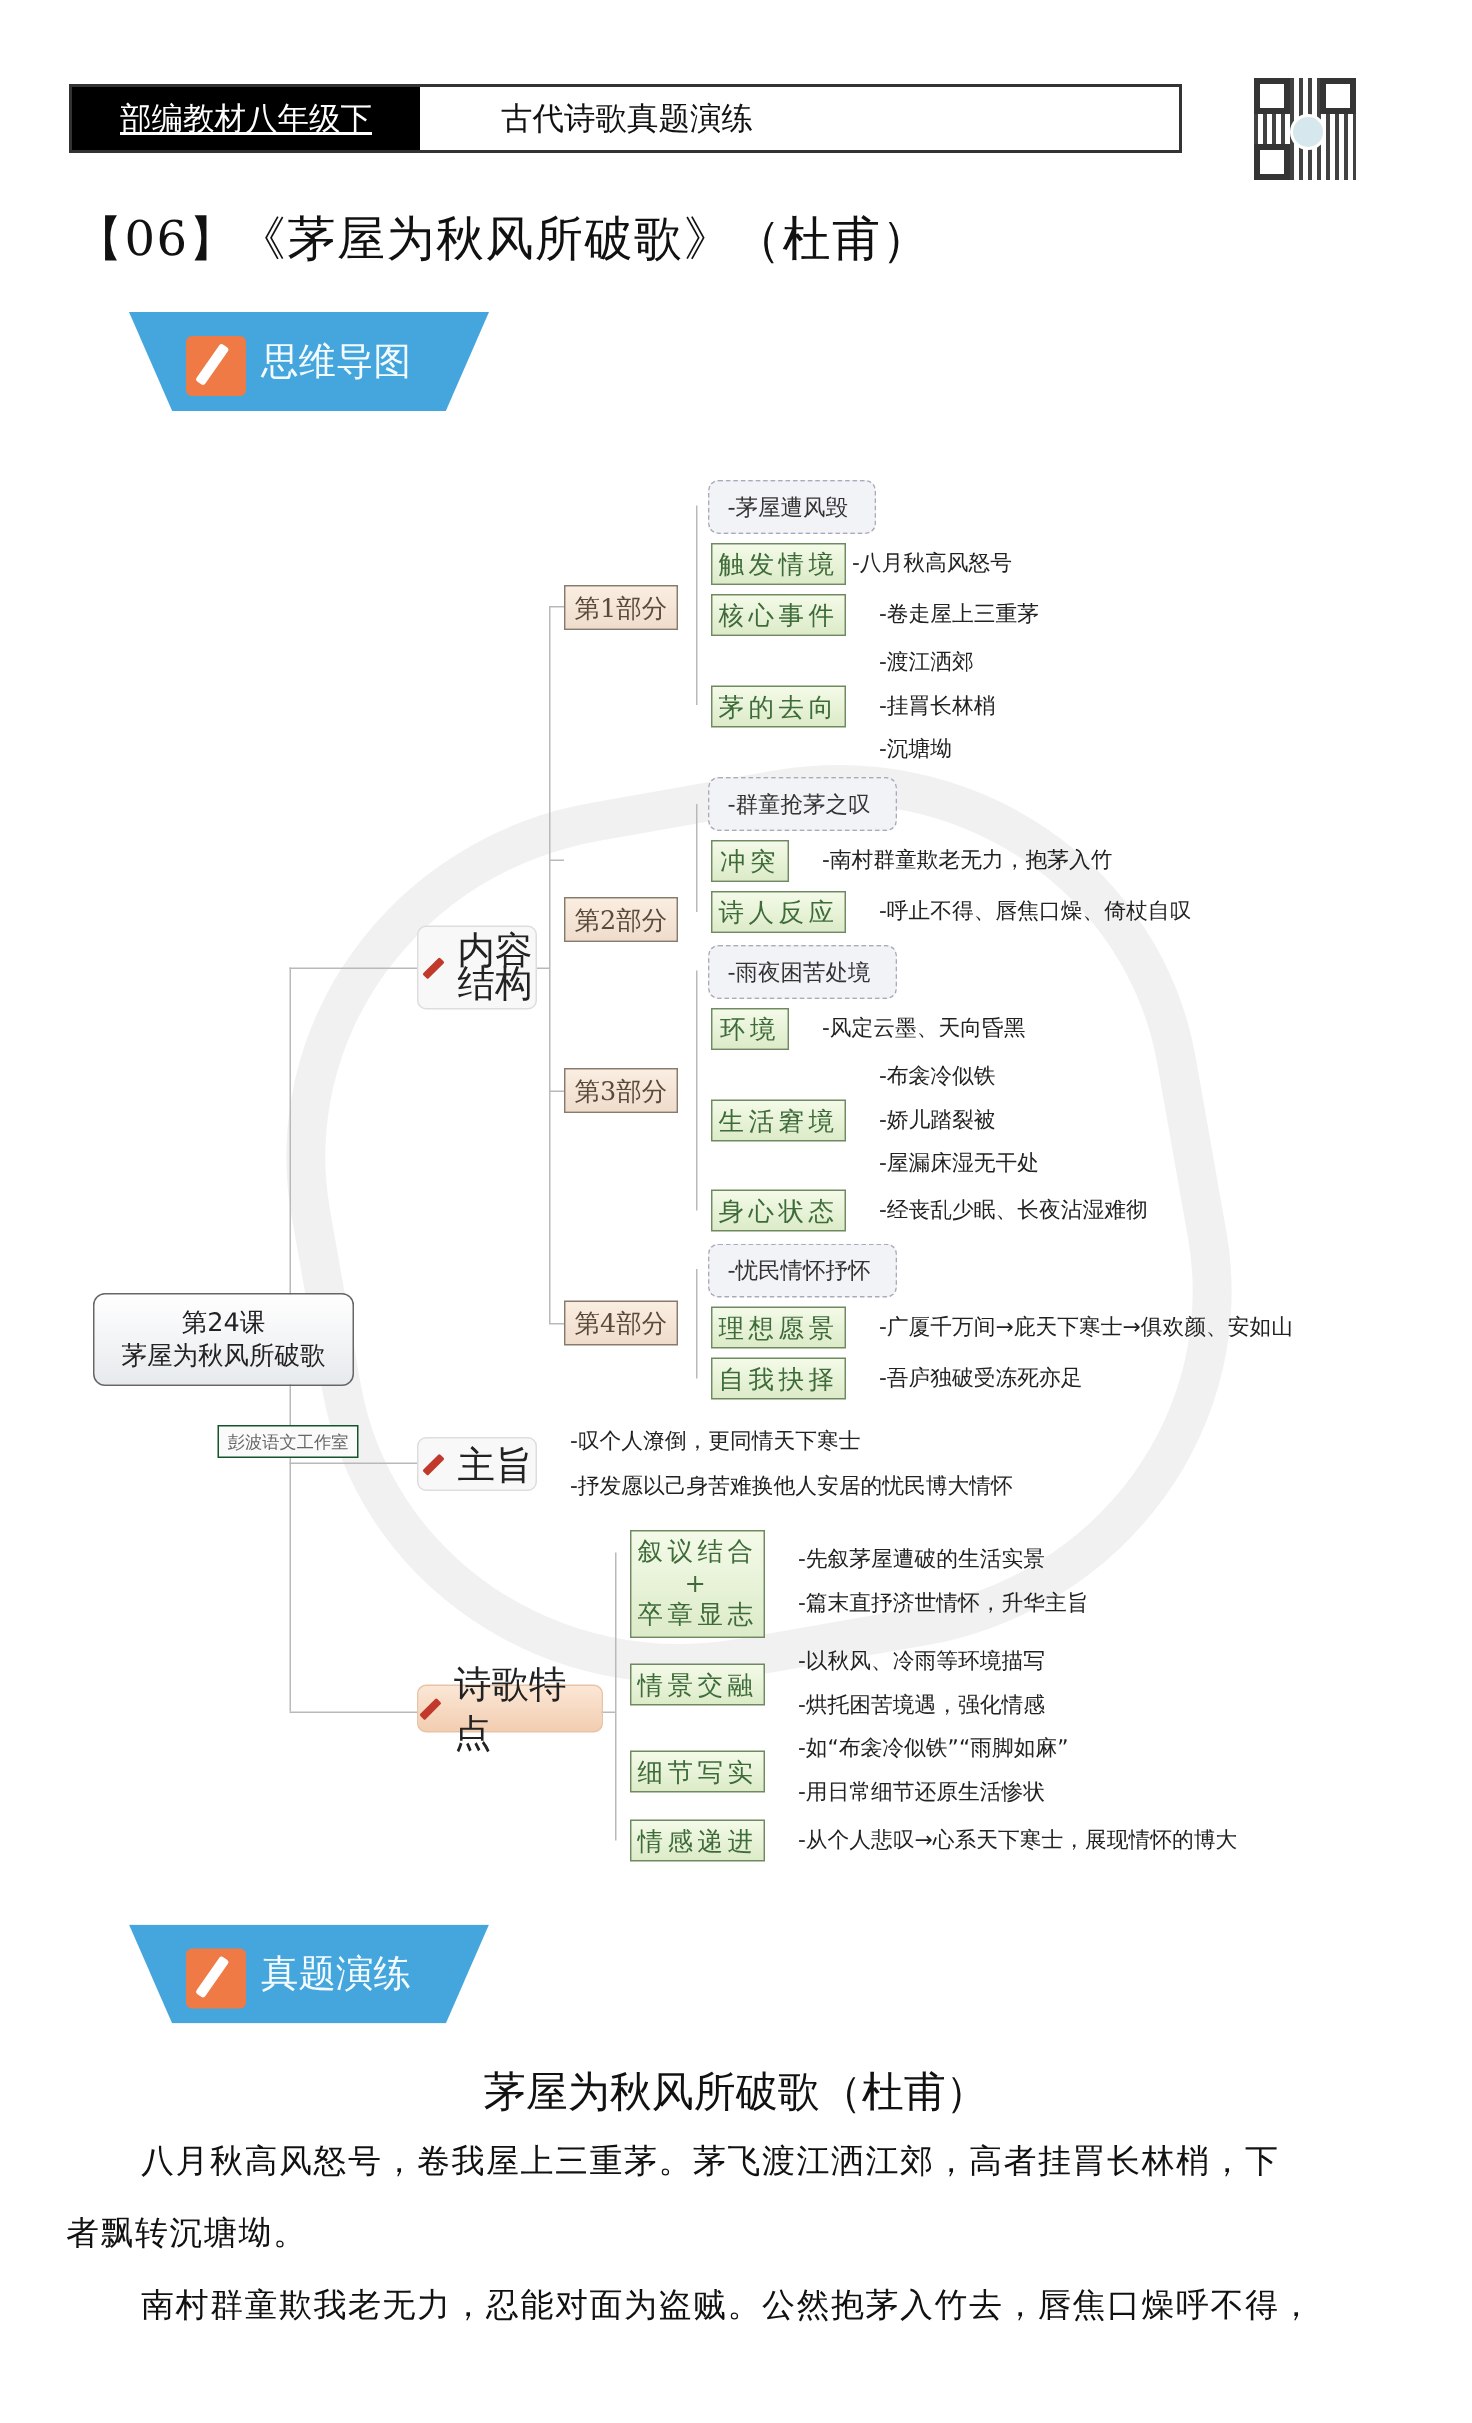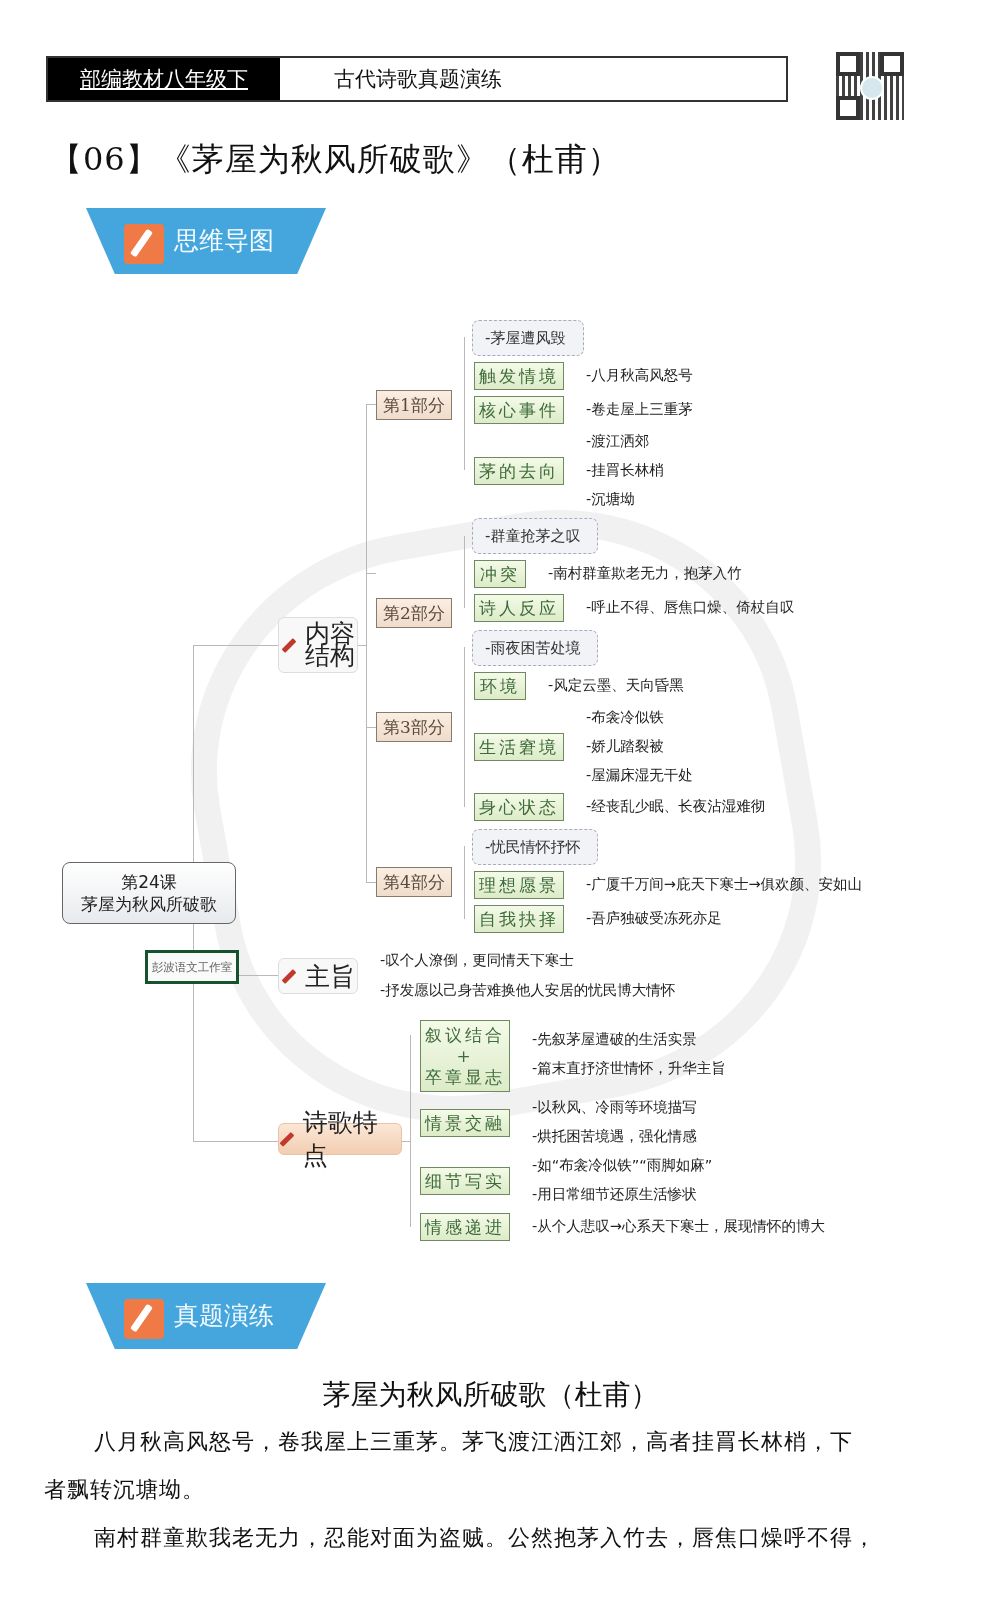--- a/index.html
+++ b/index.html
@@ -28,21 +28,21 @@
   
   .line { position:absolute; background:#b9b9b9; }
   .node { position:absolute; box-sizing:border-box; display:flex; align-items:center; justify-content:center; font-size:17px; }
   .part { border:1.5px solid #8a7a6b; background:linear-gradient(#faeee2,#efdccb); color:#5a4a3a; font-family:"DejaVu Serif","Liberation Serif",serif; width:76px; height:30px; }
   .green { border:1.5px solid #6f8a5f; background:linear-gradient(#f4fae8,#dcebc8); color:#3e6b3a; font-family:"DejaVu Serif","Liberation Serif",serif; letter-spacing:3px; height:28px; }
   .dash { border:1.5px dashed #aab; background:#f2f3f6; border-radius:7px; color:#333; font-size:15px; height:36px; justify-content:flex-start; padding-left:12px; }
   .leaf { position:absolute; font-size:14.5px; color:#222; white-space:nowrap; }
   .cat { border:1px solid #ddd; background:#f8f8f8; border-radius:6px; color:#222; font-size:25px; }
   .cat .pen { width:16px; height:5px; background:#c0392b; transform:rotate(-45deg); margin-right:8px; border-radius:1px; }
   .root { left:62px; top:862px; width:174px; height:62px; border:1.5px solid #666; border-radius:8px; background:linear-gradient(#fff,#e7eaed); flex-direction:column; font-size:17px; line-height:22px; }
-  .studio { left:145px; top:950px; width:94px; height:34px; border:3px solid #14532d; font-size:11.5px; color:#666; background:#fafafa; }
+  .studio { left:145px; top:950px; width:94px; height:22px; border:1px solid #14532d; font-size:11.5px; color:#666; background:#fafafa; }
   .watermark { left:200px; top:520px; width:560px; height:540px; border:26px solid rgba(0,0,0,0.055); border-radius:40%; transform:rotate(-10deg); }
   
   .ptitle { left:0; width:981px; top:1376px; text-align:center; font-size:28px; color:#111; }
   .para { font-size:22px; color:#111; font-family:"DejaVu Serif","Liberation Serif",serif; letter-spacing:1px; line-height:48px; }
 </style>
 </head>
 <body>
 
 <div class="abs hdr">
   <div class="c1">部编教材八年级下</div>
@@ -89,21 +89,21 @@
   <span class="pen"></span>
   <span style="display:flex;flex-direction:column;line-height:22px;">
     <span>内容</span>
     <span>结构</span>
   </span>
 </div>
 
 <div class="node part" style="left:376px;top:390px;">第1部分</div>
 <div class="node dash" style="left:472px;top:320px;width:112px;">-茅屋遭风毁</div>
 <div class="node green" style="left:474px;top:362px;width:90px;">触发情境</div>
-<div class="leaf" style="left:586px;top:366px;text-align:center;">-八月秋高风怒号</div>
+<div class="leaf" style="left:568px;top:366px;text-align:center;">-八月秋高风怒号</div>
 <div class="node green" style="left:474px;top:396px;width:90px;">核心事件</div>
 <div class="leaf" style="left:586px;top:400px;text-align:center;">-卷走屋上三重茅</div>
 <div class="node green" style="left:474px;top:457px;width:90px;">茅的去向</div>
 <div class="leaf" style="left:586px;top:432px;">-渡江洒郊</div>
 <div class="leaf" style="left:586px;top:461px;">-挂罥长林梢</div>
 <div class="leaf" style="left:586px;top:490px;">-沉塘坳</div>
 
 <div class="node part" style="left:376px;top:558px;margin-top:40px;">第2部分</div>
 <div class="node dash" style="left:472px;top:518px;width:126px;">-群童抢茅之叹</div>
 <div class="node green" style="left:474px;top:560px;width:52px;">冲突</div>

